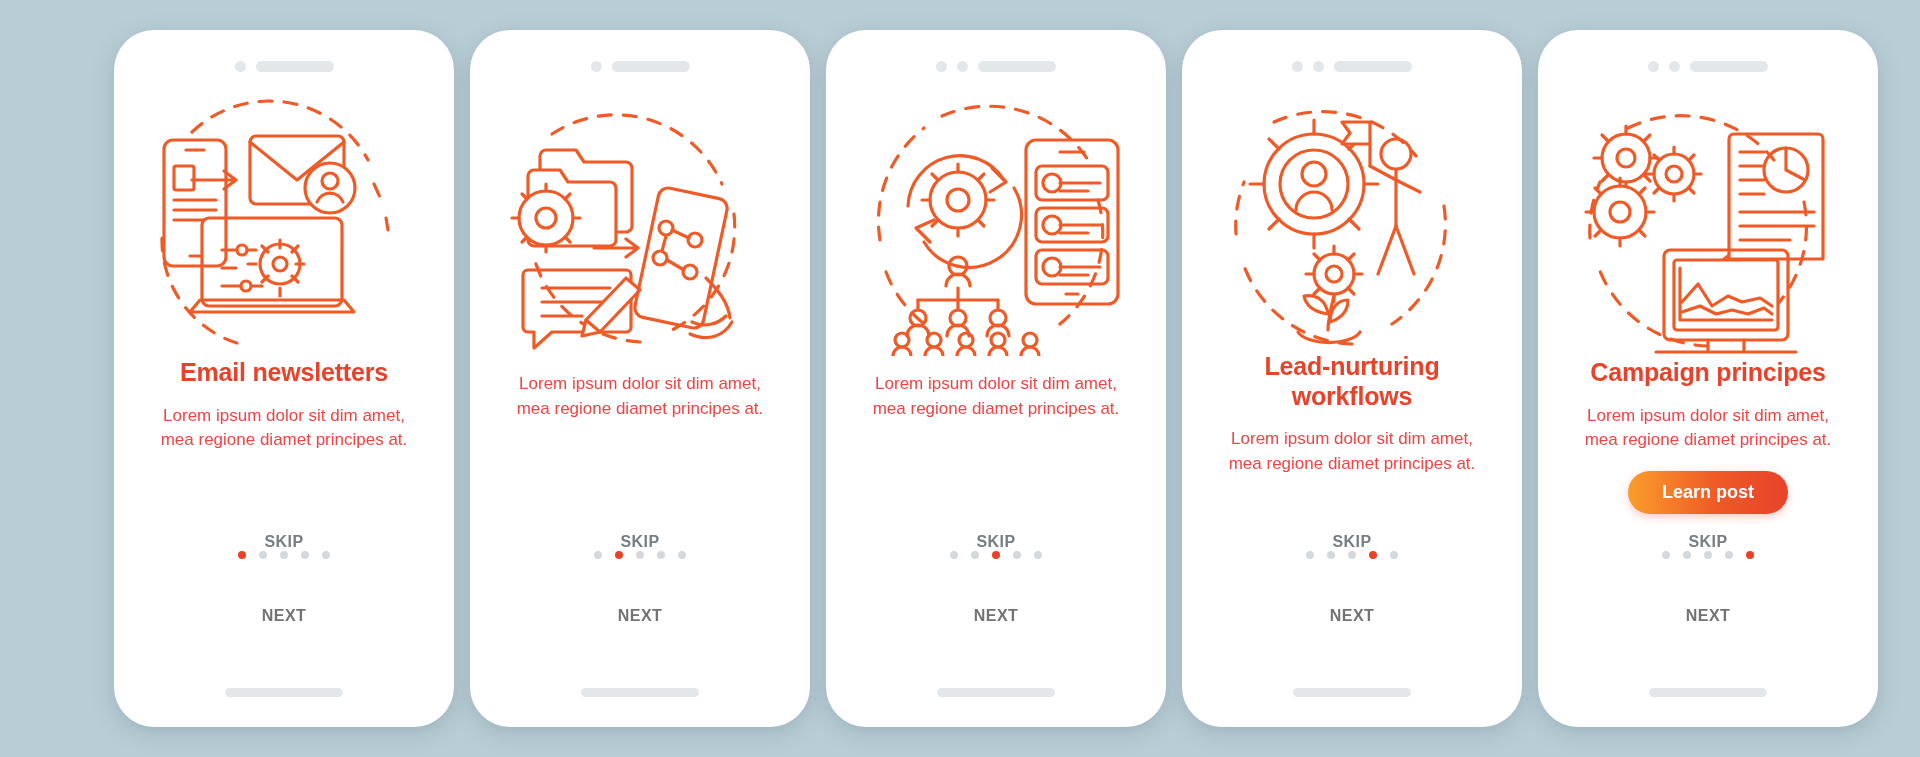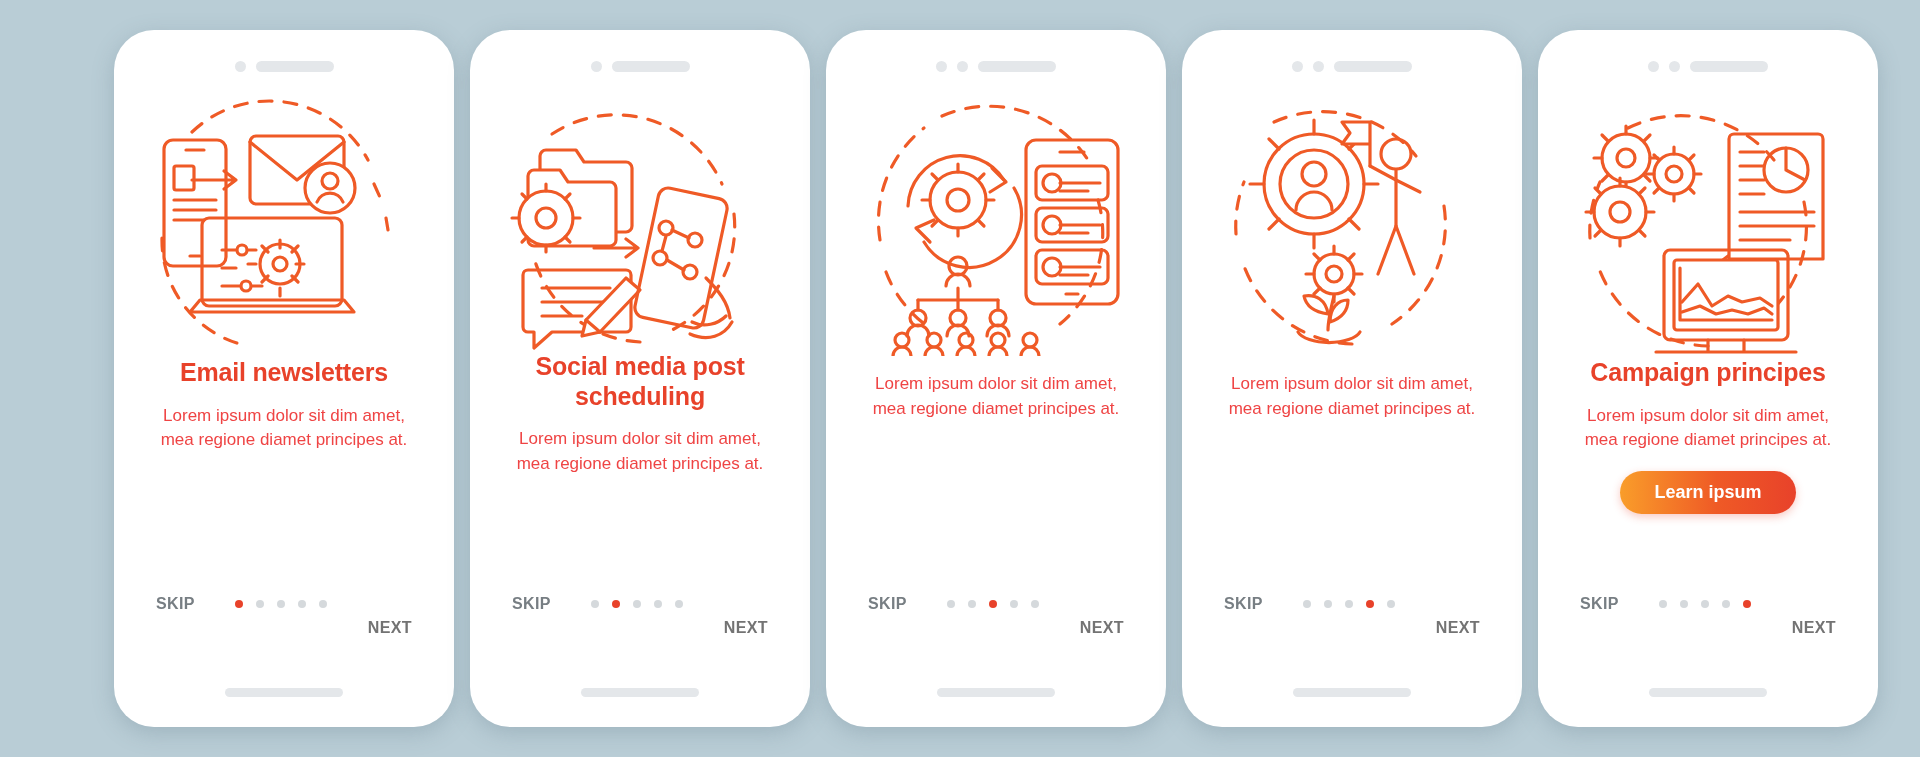--- a/index.html
+++ b/index.html
@@ -93,25 +93,26 @@
     font-weight: bold;
     background: linear-gradient(90deg, #f99d2a 0%, #ef5a26 55%, #e8422a 100%);
     box-shadow: 0 3px 8px rgba(232,66,42,0.28);
     border: none;
     cursor: pointer;
   }
   .nav {
     position: absolute;
     left: 0;
     right: 0;
-    bottom: 90px;
+    bottom: 102px;
     display: flex;
     align-items: center;
     justify-content: space-between;
     padding: 0 42px;
+    flex-direction: column;
   }
   .skip, .next {
     font-size: 16px;
     font-weight: bold;
     letter-spacing: 0.4px;
   }
   .skip { color: #777e83; }
   .next { color: #737373; margin-top: 48px; }
   .dots {
     display: flex;
@@ -224,21 +225,20 @@
         <circle cx="176" cy="140" r="7"></circle>
         <circle cx="205" cy="152" r="7"></circle>
         <circle cx="170" cy="170" r="7"></circle>
         <circle cx="200" cy="184" r="7"></circle>
         <path d="M182 142 l17 8 M176 148 l-4 15 M177 172 l17 10"></path>
 
         <path d="M216 190 c12 12 22 24 24 40 M236 228 c-8 8 -22 12 -34 6"></path>
         <path d="M200 246 c18 8 34 2 42 -12"></path>
       </svg>
     </div>
-    <div class="title two-line">Social media post scheduling</div>
     <div class="body-text">Lorem ipsum dolor sit dim amet, mea regione diamet principes at.</div>
     <div class="nav">
       <span class="skip">SKIP</span>
       <span class="dots">
         <i class="dot"></i>
         <i class="dot active"></i>
         <i class="dot"></i>
         <i class="dot"></i>
         <i class="dot"></i>
       </span>
@@ -349,20 +349,21 @@
         <path d="M128 234 c12 -4 18 -12 18 -22 c-10 0 -18 8 -18 22z"></path>
         <path d="M96 244 a32 14 0 0 0 62 0"></path>
 
         <circle cx="194" cy="66" r="15"></circle>
         <path d="M194 82 v56"></path>
         <path d="M194 92 l-26 -14 M194 92 l24 12"></path>
         <path d="M194 138 l-18 48 M194 138 l18 48"></path>
         <path d="M168 78 v-44 h-28 l8 11 l-8 11 h28" fill="#fff"></path>
       </svg>
     </div>
+    <div class="title two-line">Lead-nurturing workflows</div>
     <div class="body-text">Lorem ipsum dolor sit dim amet, mea regione diamet principes at.</div>
     <div class="nav">
       <span class="skip">SKIP</span>
       <span class="dots">
         <i class="dot"></i>
         <i class="dot"></i>
         <i class="dot"></i>
         <i class="dot active"></i>
         <i class="dot"></i>
       </span>
@@ -405,21 +406,21 @@
         <rect x="106" y="162" width="124" height="90" rx="6"></rect>
         <rect x="116" y="172" width="104" height="70" rx="3" fill="#fff"></rect>
         <path d="M122 232 v-52 M122 232 h92"></path>
         <path d="M124 214 l16 -18 l14 22 l16 -10 l14 6 l18 -4 l12 8"></path>
         <path d="M124 224 l18 -6 l16 8 l16 -4 l16 4 l16 -6 l8 6"></path>
         <path d="M98 264 h140 M150 252 v12 M186 252 v12"></path>
       </svg>
     </div>
     <div class="title">Campaign principes</div>
     <div class="body-text">Lorem ipsum dolor sit dim amet, mea regione diamet principes at.</div>
-    <button class="cta">Learn ipsum</button>
+    <button class="cta">Learn post</button>
     <div class="nav">
       <span class="skip">SKIP</span>
       <span class="dots">
         <i class="dot"></i>
         <i class="dot"></i>
         <i class="dot"></i>
         <i class="dot"></i>
         <i class="dot active"></i>
       </span>
       <span class="next">NEXT</span>

